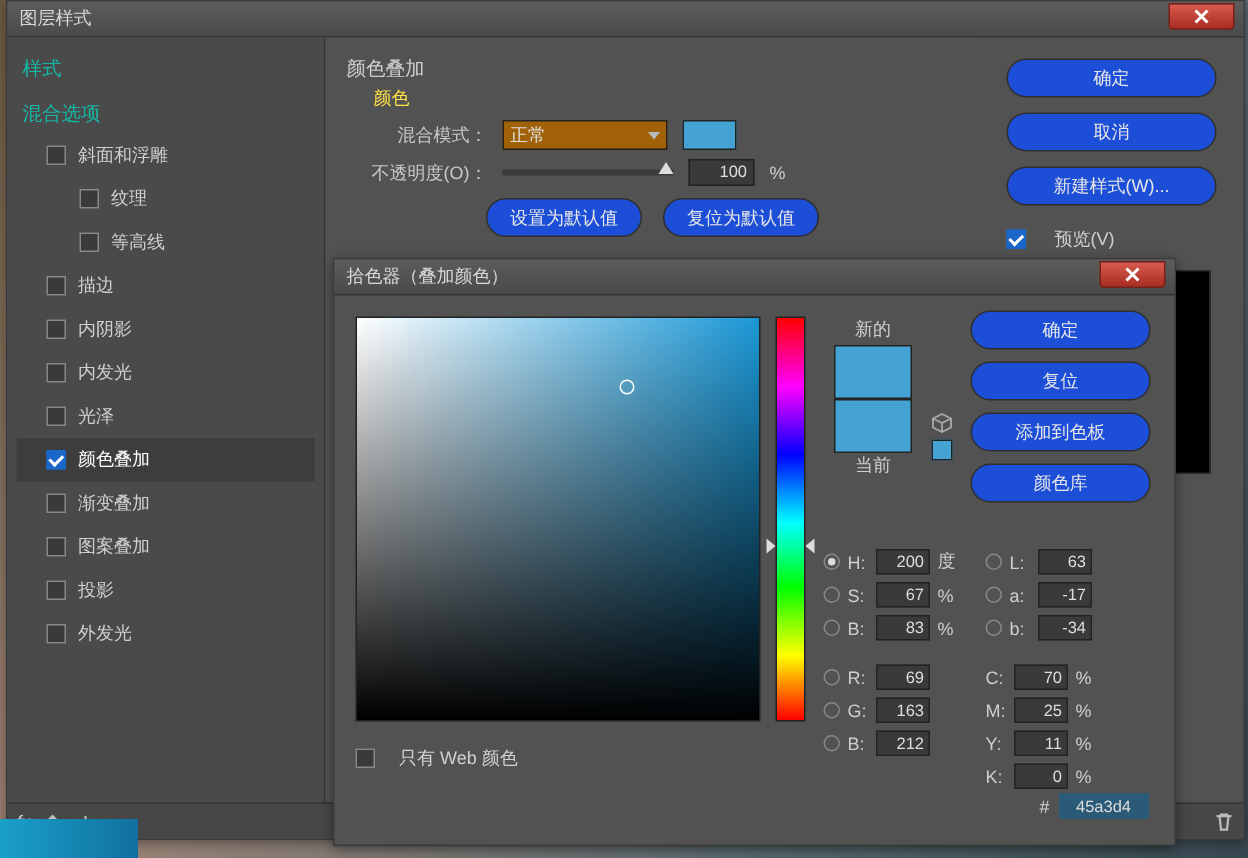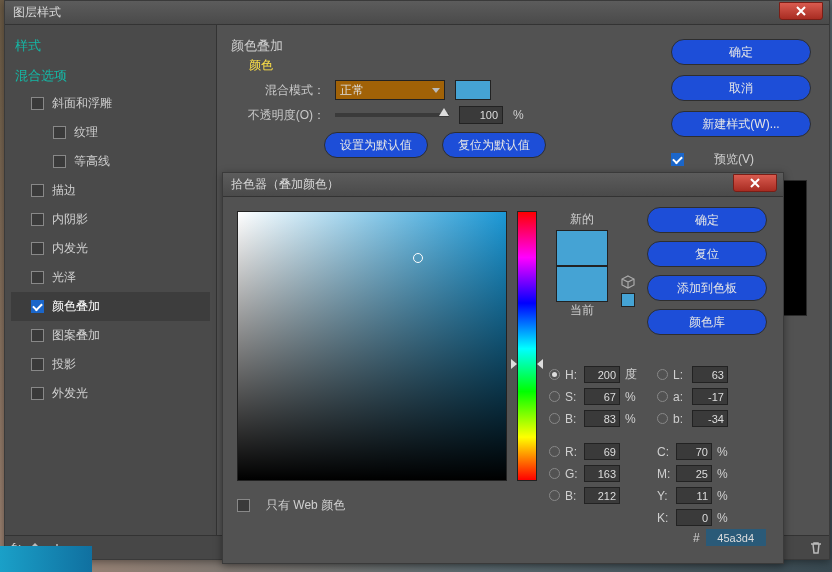--- a/index.html
+++ b/index.html
@@ -27,21 +27,21 @@
   .lab{min-width:86px;text-align:right;color:#c8c8c8}
   .sel-input{width:110px;height:20px;background:#a16207;border:1px solid #222;padding:2px 4px;color:#ddd;display:flex;align-items:center;justify-content:space-between}
   .tri{width:0;height:0;border-left:4px solid transparent;border-right:4px solid transparent;border-top:5px solid #bbb}
   .swatch{width:36px;height:20px;border:1px solid #222;background:#45a3d4;cursor:pointer}
   .slider{width:114px;height:4px;background:#3a3a3a;position:relative}
   .slider .thumb{position:absolute;right:0;top:-5px;width:0;height:0;border-left:5px solid transparent;border-right:5px solid transparent;border-bottom:8px solid #ddd}
   .num{width:44px;height:18px;background:#3a3a3a;border:1px solid #222;color:#ddd;text-align:right;padding:0 4px;font-size:11px}
   .btn-row{display:flex;gap:14px;justify-content:center;margin-top:8px}
   .pill{min-width:104px;height:26px;background:#1d4ed8;border:1px solid #2e2e2e;border-radius:14px;display:flex;align-items:center;justify-content:center;padding:0 14px;cursor:pointer;color:#e6e6e6;font-size:12px}
   .right-col{width:176px;padding:14px 18px;display:flex;flex-direction:column;gap:10px}
-  .prev{display:flex;align-items:center;gap:22px;margin-top:4px}
+  .prev{display:flex;align-items:center;gap:11px;margin-top:4px}
   .prev-img{width:136px;height:136px;background:#000;margin-top:2px;border:1px solid #2a2a2a}
   .statusbar{position:absolute;bottom:0;left:0;right:0;height:24px;background:#474747;border-top:1px solid #333;display:flex;align-items:center;padding:0 6px;gap:8px}
   .ico{width:14px;height:14px;stroke:#bbb;fill:none;stroke-width:1.5}
   
   #cp{left:222px;top:172px;width:562px;height:392px;z-index:10}
   #cp .body{padding:12px 14px;position:relative;height:calc(100% - 24px)}
   .sv{position:absolute;left:14px;top:14px;width:270px;height:270px;background:linear-gradient(to top,#000,transparent),linear-gradient(to right,#fff,#1b98d6);border:1px solid #222}
   .sv .ring{position:absolute;width:10px;height:10px;border:1px solid #fff;border-radius:50%;left:67%;top:17%;transform:translate(-50%,-50%)}
   .hue{position:absolute;left:294px;top:14px;width:20px;height:270px;background:linear-gradient(to bottom,#f00 0%,#f0f 17%,#00f 34%,#0ff 51%,#0f0 67%,#ff0 84%,#f00 100%);border:1px solid #222}
   .hue .caretL{position:absolute;left:-7px;top:55%;width:0;height:0;border-top:5px solid transparent;border-bottom:5px solid transparent;border-left:6px solid #ddd}
@@ -109,20 +109,24 @@
           <div class="opt">
             <div class="chk"></div>
             <span>光泽</span>
           </div>
           <div class="opt sel">
             <div class="chk on"></div>
             <span>颜色叠加</span>
           </div>
           <div class="opt">
             <div class="chk"></div>
+            <span>渐变叠加</span>
+          </div>
+          <div class="opt">
+            <div class="chk"></div>
             <span>图案叠加</span>
           </div>
           <div class="opt">
             <div class="chk"></div>
             <span>投影</span>
           </div>
           <div class="opt">
             <div class="chk"></div>
             <span>外发光</span>
           </div>

